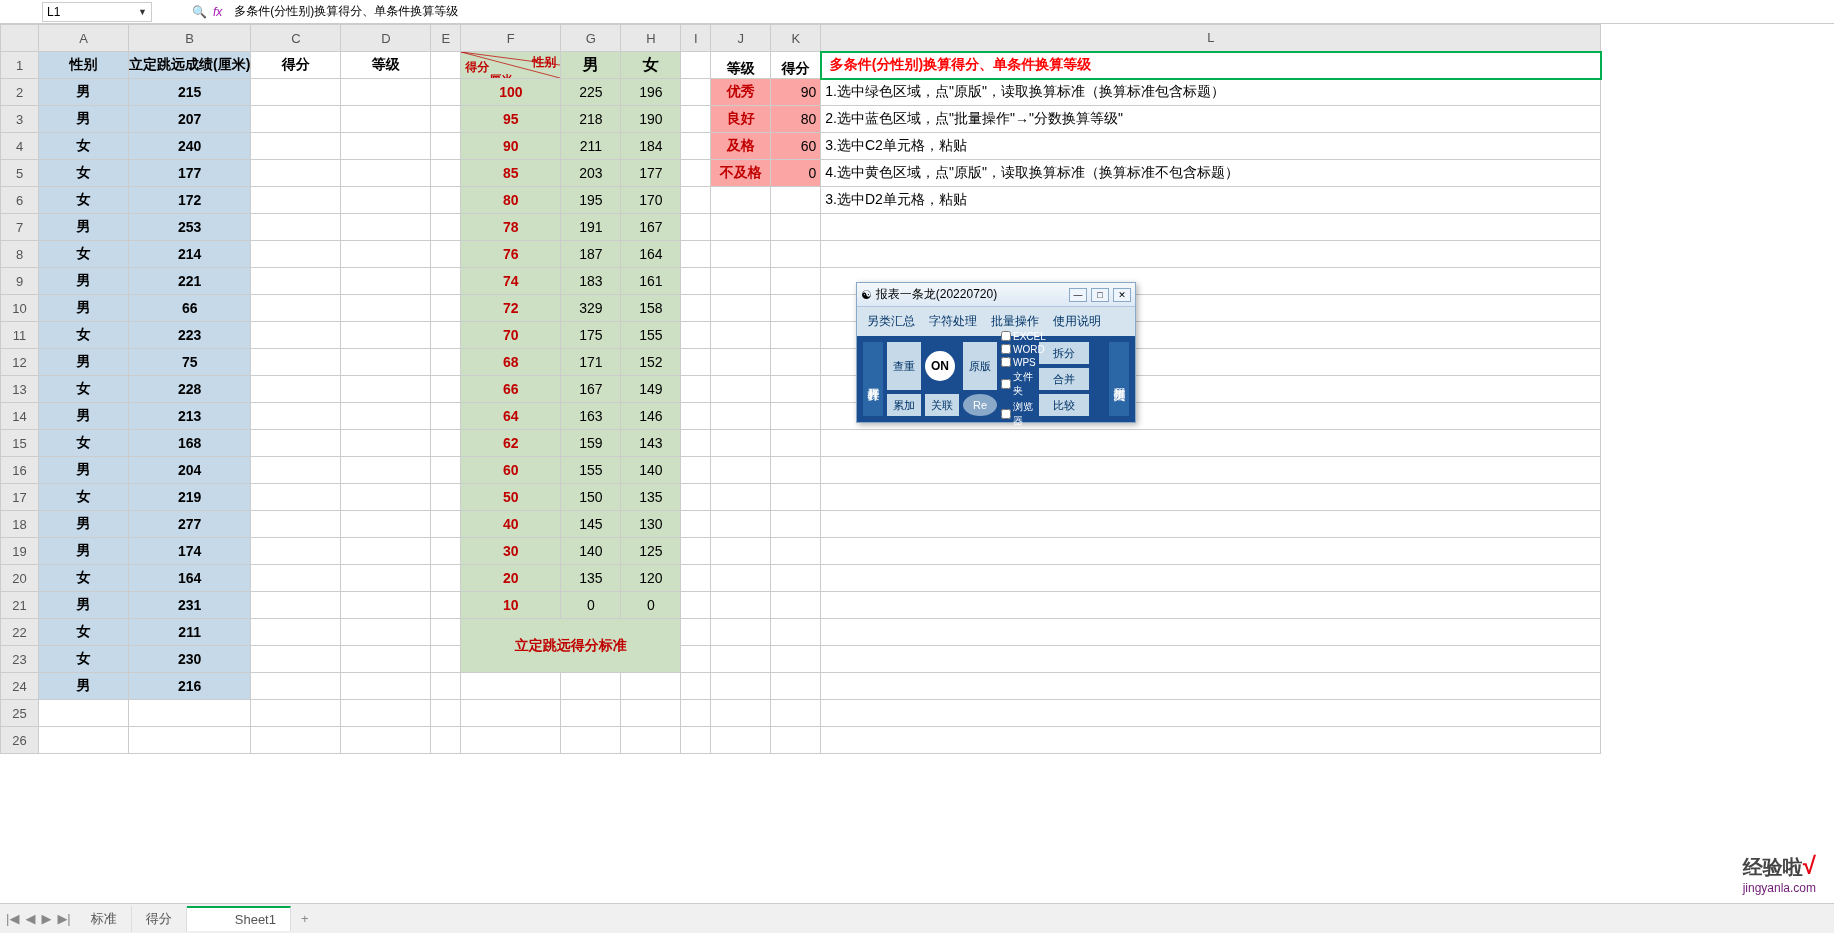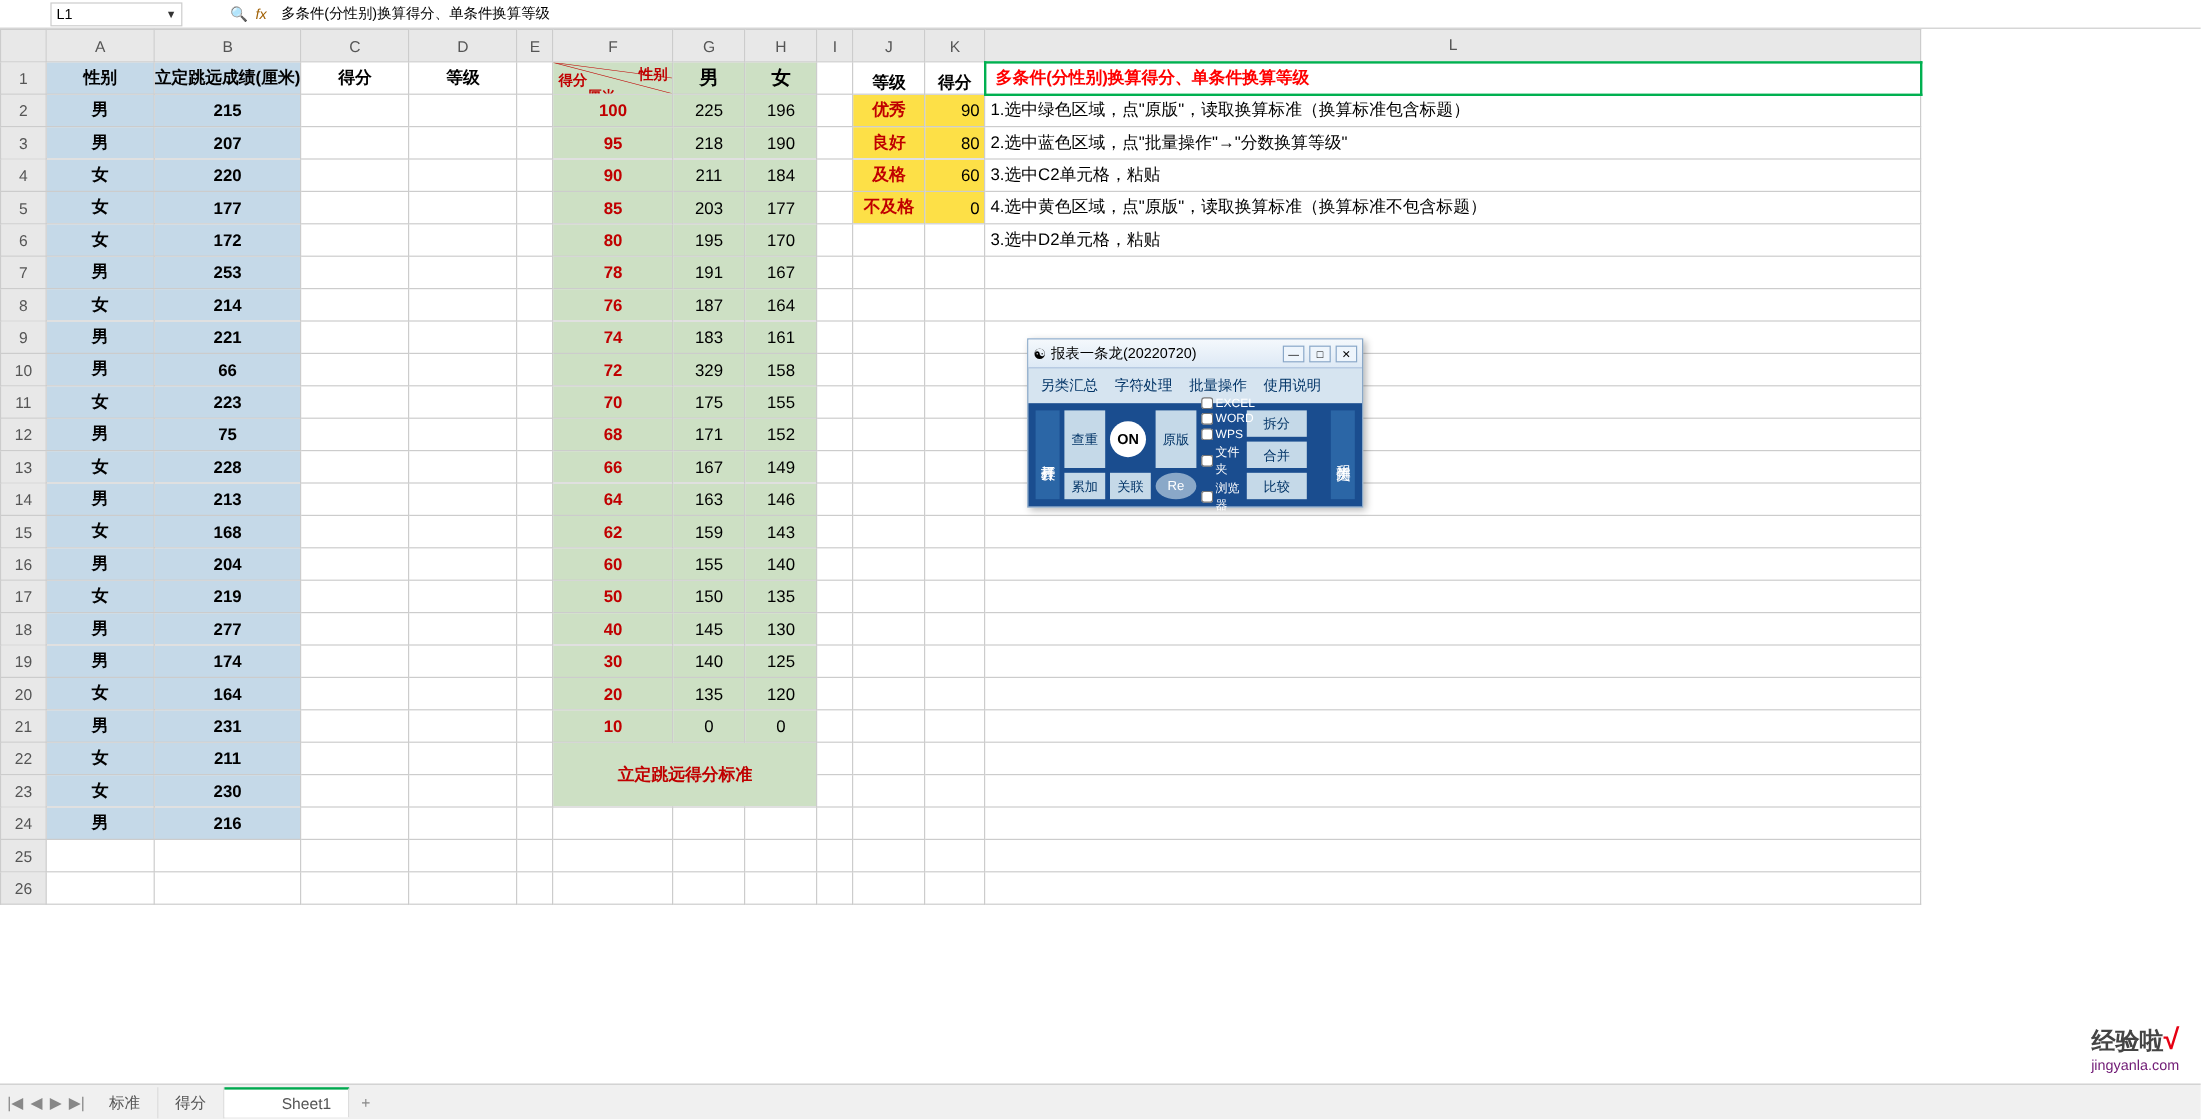--- a/index.html
+++ b/index.html
@@ -2,21 +2,21 @@
 <html><head>
 <meta charset="utf-8">
 <style>
 * { box-sizing: border-box; margin: 0; padding: 0; }
 body { font-family: "Microsoft YaHei", Arial, sans-serif; font-size: 14px; background: #fff; overflow: hidden; width: 1834px; height: 933px; position: relative; }
 
 .formula-bar { height: 24px; display: flex; align-items: center; border-bottom: 1px solid #ccc; background: #fff; font-size: 12px; }
 .name-box { width: 110px; height: 20px; border: 1px solid #ccc; padding: 0 4px; display: flex; align-items: center; justify-content: space-between; margin-left: 42px; }
 .name-box .dd { font-size: 9px; color: #333; }
 .fx-area { display: flex; align-items: center; margin-left: 40px; }
-.fx-icon { color: #a16207; font-style: italic; margin: 0 6px; }
+.fx-icon { color: #a21caf; font-style: italic; margin: 0 6px; }
 .fx-input { padding-left: 6px; }
 
 .sheet-area { position: relative; height: 878px; overflow: hidden; }
 table.sheet { border-collapse: collapse; table-layout: fixed; }
 table.sheet th, table.sheet td { border: 1px solid #ccc; text-align: center; vertical-align: middle; font-size: 14px; height: 27px; overflow: hidden; white-space: nowrap; }
 table.sheet thead th { background: #e8e8e8; font-weight: normal; font-size: 13px; color: #555; }
 table.sheet .rowhdr { background: #e8e8e8; font-weight: normal; font-size: 13px; color: #555; width: 38px; }
 .corner { width: 38px; background: #e8e8e8; }
 
 .colA { width: 90px; }
@@ -30,21 +30,21 @@
 .colI { width: 30px; }
 .colJ { width: 60px; }
 .colK { width: 50px; }
 .colL { width: 780px; }
 
 .hdr-row td { height: 56px; font-size: 16px; font-weight: bold; }
 .blue-cell { background: #c5d9e8; font-weight: bold; }
 .green-cell { background: #cde0c4; }
 .green-cell.red { color: #c00000; font-weight: bold; }
 .green-cell.bold { font-weight: bold; font-size: 16px; }
-.yellow-cell { background: #fde047; }
+.yellow-cell { background: #fca5a5; }
 .grade-cell { color: #c00000; font-weight: bold; }
 .title-cell { color: #ff0000; font-size: 26px; font-weight: bold; text-align: left !important; padding-left: 8px; border: 2px solid #00b050 !important; }
 .instr { text-align: left !important; padding-left: 4px; font-size: 14px; }
 .standard-title { color: #c00000; font-size: 18px; font-weight: bold; }
 
 .diag-cell { position: relative; background: #cde0c4; }
 .diag-cell svg { position: absolute; top: 0; left: 0; width: 100%; height: 100%; }
 .diag-cell .lbl { position: absolute; font-size: 12px; color: #c00000; font-weight: bold; }
 
 .tool-window { position: absolute; top: 282px; left: 856px; width: 280px; background: #d6e4f0; border: 1px solid #8aa8c8; box-shadow: 2px 2px 6px rgba(0,0,0,.3); font-size: 12px; }
@@ -174,21 +174,21 @@
           <td class="green-cell">218</td>
           <td class="green-cell">190</td>
           <td></td>
           <td class="yellow-cell grade-cell">良好</td>
           <td class="yellow-cell" style="text-align: right; padding-right: 4px;">80</td>
           <td class="instr">2.选中蓝色区域，点"批量操作"→"分数换算等级"</td>
         </tr>
         <tr>
           <td class="rowhdr">4</td>
           <td class="blue-cell">女</td>
-          <td class="blue-cell">220</td>
+          <td class="blue-cell">240</td>
           <td></td>
           <td></td>
           <td></td>
           <td class="green-cell red">90</td>
           <td class="green-cell">211</td>
           <td class="green-cell">184</td>
           <td></td>
           <td class="yellow-cell grade-cell">及格</td>
           <td class="yellow-cell" style="text-align: right; padding-right: 4px;">60</td>
           <td class="instr">3.选中C2单元格，粘贴</td>

